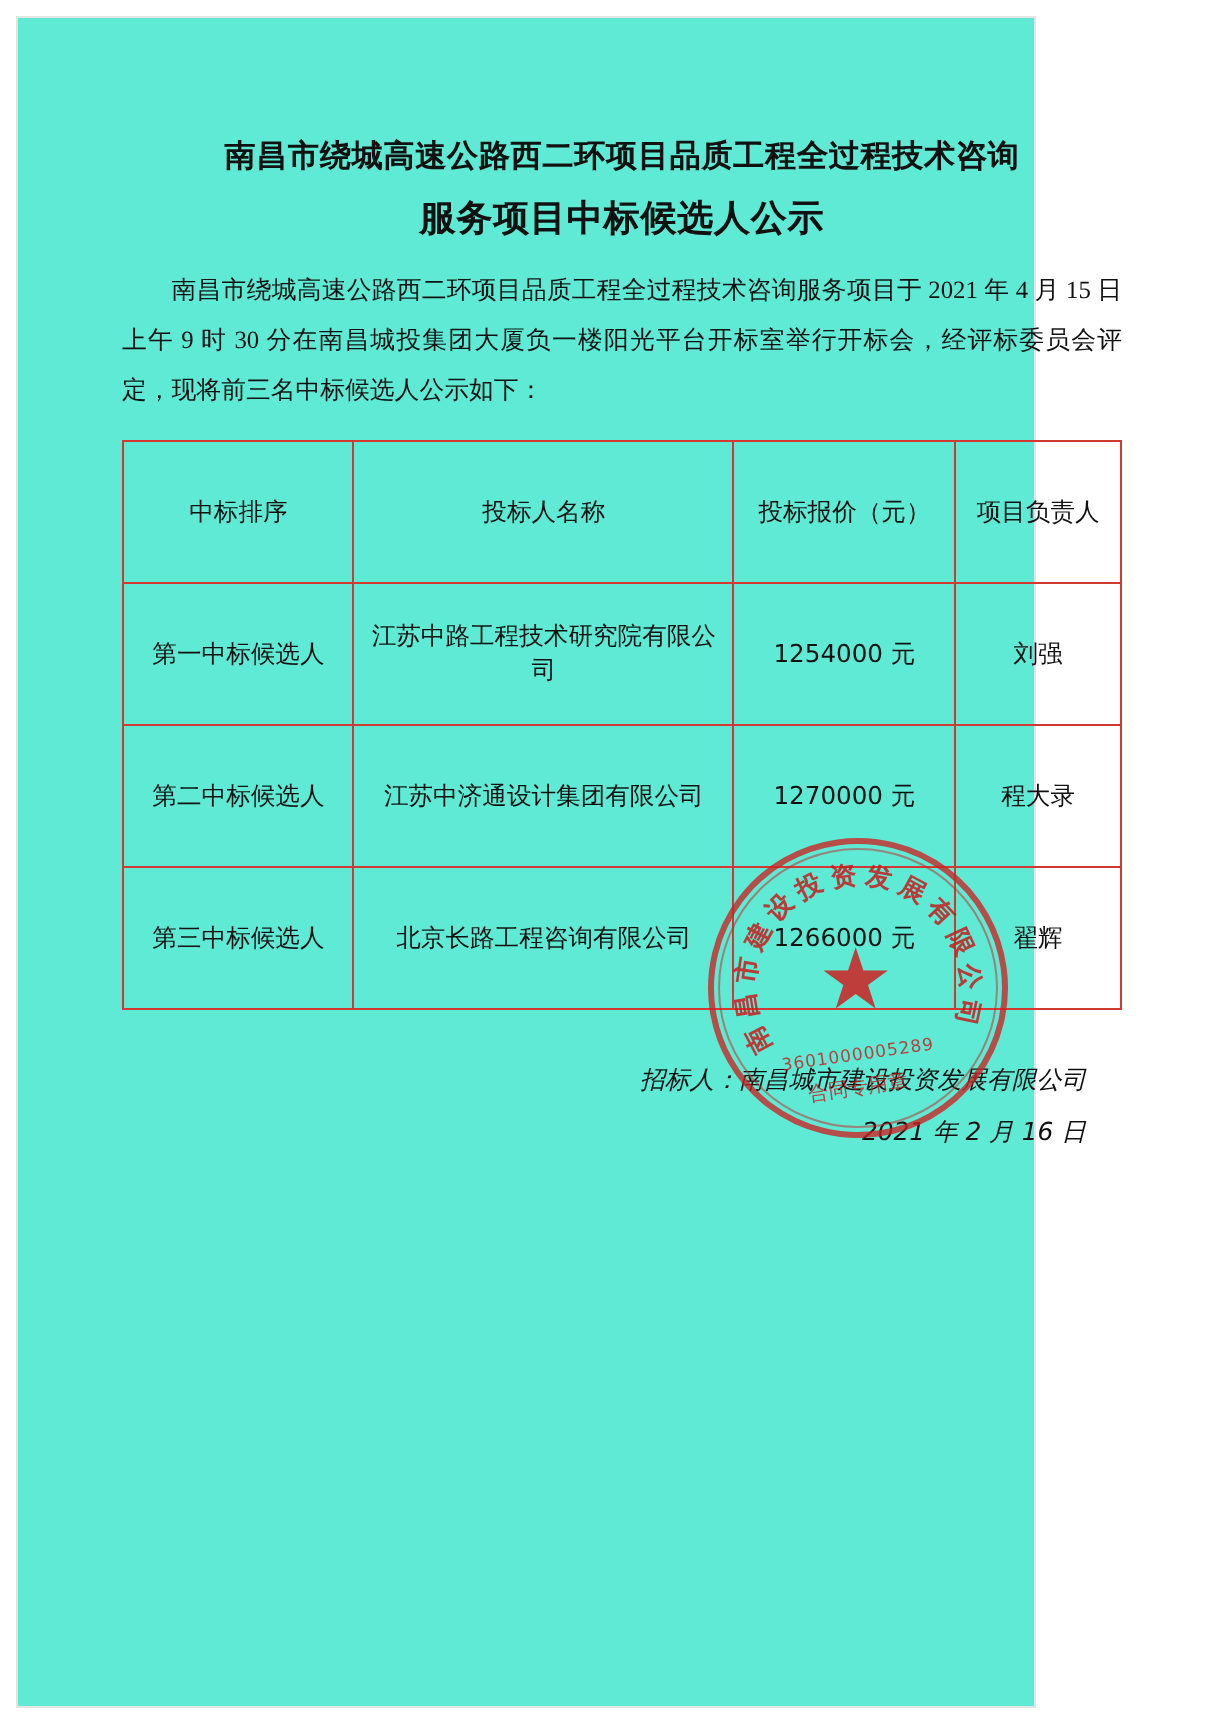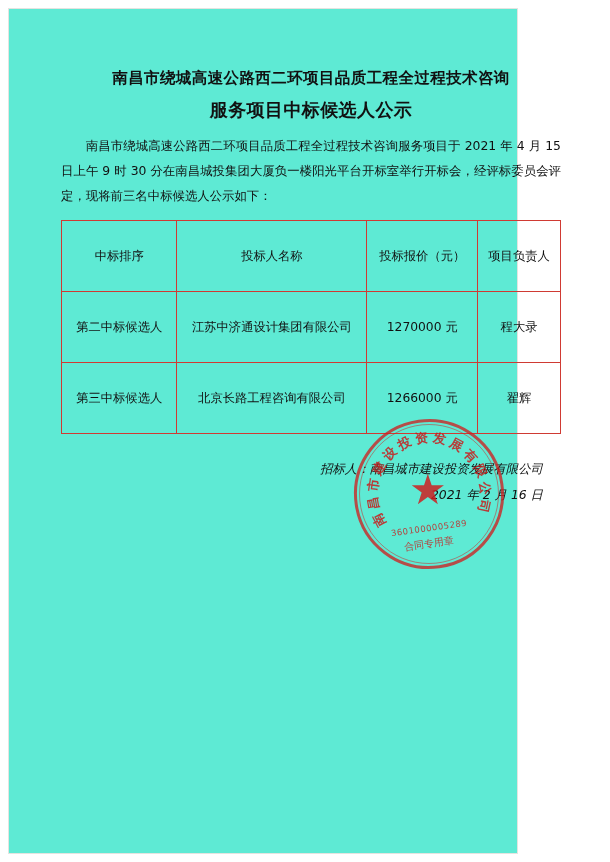--- a/index.html
+++ b/index.html
@@ -51,20 +51,21 @@
   .para {
     font-size: 12.4px;
     line-height: 25px;
     color: #111;
     text-align: justify;
     text-justify: inter-ideograph;
     text-indent: 2em;
   }
   .para-block {
     margin-bottom: 6px;
+    font-family: Liberation Serif, serif;
   }
   table.bid-table {
     border-collapse: collapse;
     width: 100%;
     margin-top: 12px;
     margin-bottom: 12px;
     table-layout: fixed;
   }
   table.bid-table th,
   table.bid-table td {
@@ -193,20 +194,26 @@
       <table class="bid-table">
         <thead>
           <tr>
             <th class="col-rank">中标排序</th>
             <th class="col-name">投标人名称</th>
             <th class="col-price">投标报价（元）</th>
             <th class="col-person">项目负责人</th>
           </tr>
         </thead>
         <tbody>
+          <tr>
+            <td>第一中标候选人</td>
+            <td>江苏中路工程技术研究院有限公司</td>
+            <td>1254000 元</td>
+            <td>刘强</td>
+          </tr>
           <tr>
             <td>第二中标候选人</td>
             <td>江苏中济通设计集团有限公司</td>
             <td>1270000 元</td>
             <td>程大录</td>
           </tr>
           <tr>
             <td>第三中标候选人</td>
             <td>北京长路工程咨询有限公司</td>
             <td>1266000 元</td>

